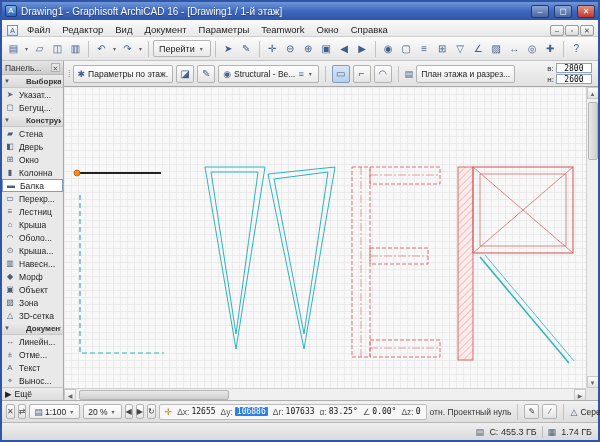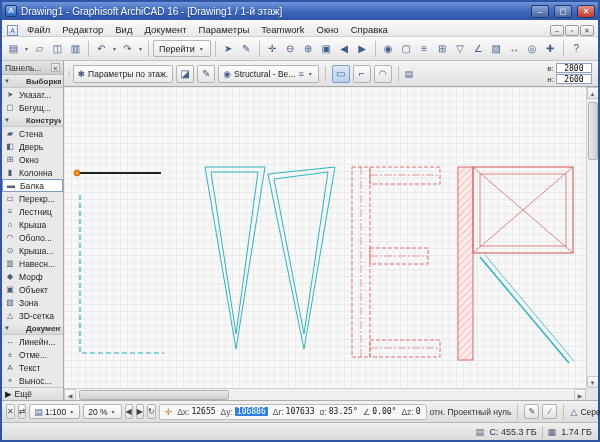--- a/index.html
+++ b/index.html
@@ -302,20 +302,23 @@
           <span>Structural - Be...</span>
           <span class="ico">≡</span>
           <span class="caret">▾</span>
         </span>
         <span class="tsep"></span>
         <span class="ib-btn active">▭</span>
         <span class="ib-btn">⌐</span>
         <span class="ib-btn">◠</span>
         <span class="tsep"></span>
         <span class="ico">▤</span>
+        <span class="chip">
+          <span>План этажа и разрез...</span>
+        </span>
         <span class="num-fields">
           <span class="nf">
             <span>в:</span>
             <input value="2800" style="">
           </span>
           <span class="nf">
             <span>н:</span>
             <input value="2600" style="">
           </span>
         </span>

